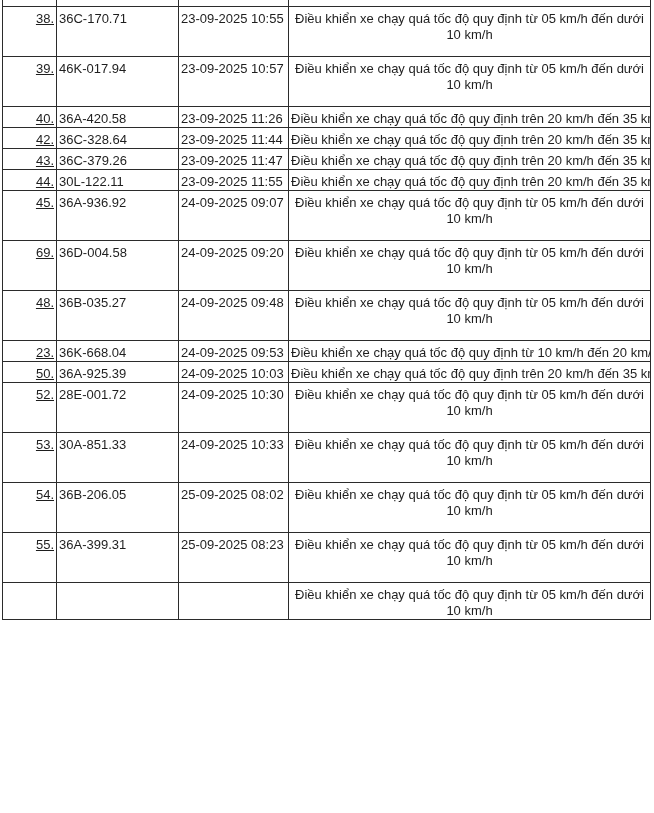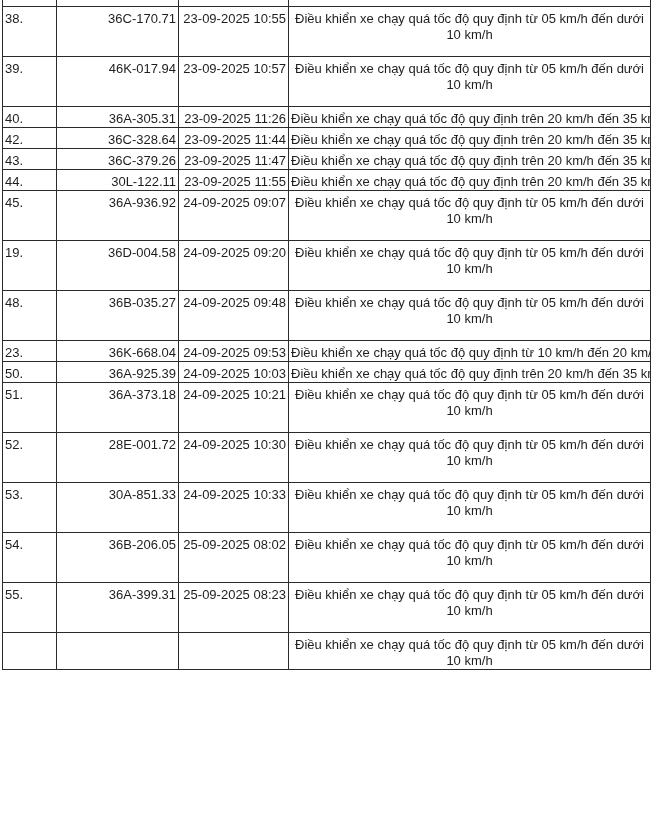--- a/index.html
+++ b/index.html
@@ -32,25 +32,26 @@
     color: #1e1e1e;
   }
   table.violations td {
     border: 1px solid #2b2b2b;
     vertical-align: top;
     padding: 4px 2px 0 2px;
     overflow: hidden;
     word-wrap: break-word;
   }
   td.c-stt {
-    text-align: left;
+    text-align: right;
     padding-left: 12px;
+    text-decoration: underline;
   }
   td.c-plate, td.c-dt {
-    text-align: right;
+    text-align: left;
     white-space: nowrap;
   }
   td.c-viol {
     text-align: center;
     padding-left: 4px;
     padding-right: 2px;
     margin-top: 12px;
   }
   tr.row-tall  { height: 50px; }
   tr.row-short { height: 21px; }
@@ -84,21 +85,21 @@
           <td class="c-viol">Điều khiển xe chạy quá tốc độ quy định từ 05 km/h đến dưới 10 km/h</td>
         </tr>
         <tr class="row-tall">
           <td class="c-stt">39.</td>
           <td class="c-plate">46K-017.94</td>
           <td class="c-dt">23-09-2025 10:57</td>
           <td class="c-viol">Điều khiển xe chạy quá tốc độ quy định từ 05 km/h đến dưới 10 km/h</td>
         </tr>
         <tr class="row-short">
           <td class="c-stt">40.</td>
-          <td class="c-plate">36A-305.31</td>
+          <td class="c-plate">36A-420.58</td>
           <td class="c-dt">23-09-2025 11:26</td>
           <td class="c-viol">Điều khiển xe chạy quá tốc độ quy định trên 20 km/h đến 35 km/h</td>
         </tr>
         <tr class="row-short">
           <td class="c-stt">42.</td>
           <td class="c-plate">36C-328.64</td>
           <td class="c-dt">23-09-2025 11:44</td>
           <td class="c-viol">Điều khiển xe chạy quá tốc độ quy định trên 20 km/h đến 35 km/h</td>
         </tr>
         <tr class="row-short">
@@ -113,21 +114,21 @@
           <td class="c-dt">23-09-2025 11:55</td>
           <td class="c-viol">Điều khiển xe chạy quá tốc độ quy định trên 20 km/h đến 35 km/h</td>
         </tr>
         <tr class="row-tall">
           <td class="c-stt">45.</td>
           <td class="c-plate">36A-936.92</td>
           <td class="c-dt">24-09-2025 09:07</td>
           <td class="c-viol">Điều khiển xe chạy quá tốc độ quy định từ 05 km/h đến dưới 10 km/h</td>
         </tr>
         <tr class="row-tall">
-          <td class="c-stt">19.</td>
+          <td class="c-stt">69.</td>
           <td class="c-plate">36D-004.58</td>
           <td class="c-dt">24-09-2025 09:20</td>
           <td class="c-viol">Điều khiển xe chạy quá tốc độ quy định từ 05 km/h đến dưới 10 km/h</td>
         </tr>
         <tr class="row-tall">
           <td class="c-stt">48.</td>
           <td class="c-plate">36B-035.27</td>
           <td class="c-dt">24-09-2025 09:48</td>
           <td class="c-viol">Điều khiển xe chạy quá tốc độ quy định từ 05 km/h đến dưới 10 km/h</td>
         </tr>
@@ -135,26 +136,20 @@
           <td class="c-stt">23.</td>
           <td class="c-plate">36K-668.04</td>
           <td class="c-dt">24-09-2025 09:53</td>
           <td class="c-viol">Điều khiển xe chạy quá tốc độ quy định từ 10 km/h đến 20 km/h</td>
         </tr>
         <tr class="row-short">
           <td class="c-stt">50.</td>
           <td class="c-plate">36A-925.39</td>
           <td class="c-dt">24-09-2025 10:03</td>
           <td class="c-viol">Điều khiển xe chạy quá tốc độ quy định trên 20 km/h đến 35 km/h</td>
-        </tr>
-        <tr class="row-tall">
-          <td class="c-stt">51.</td>
-          <td class="c-plate">36A-373.18</td>
-          <td class="c-dt">24-09-2025 10:21</td>
-          <td class="c-viol">Điều khiển xe chạy quá tốc độ quy định từ 05 km/h đến dưới 10 km/h</td>
         </tr>
         <tr class="row-tall">
           <td class="c-stt">52.</td>
           <td class="c-plate">28E-001.72</td>
           <td class="c-dt">24-09-2025 10:30</td>
           <td class="c-viol">Điều khiển xe chạy quá tốc độ quy định từ 05 km/h đến dưới 10 km/h</td>
         </tr>
         <tr class="row-tall">
           <td class="c-stt">53.</td>
           <td class="c-plate">30A-851.33</td>

